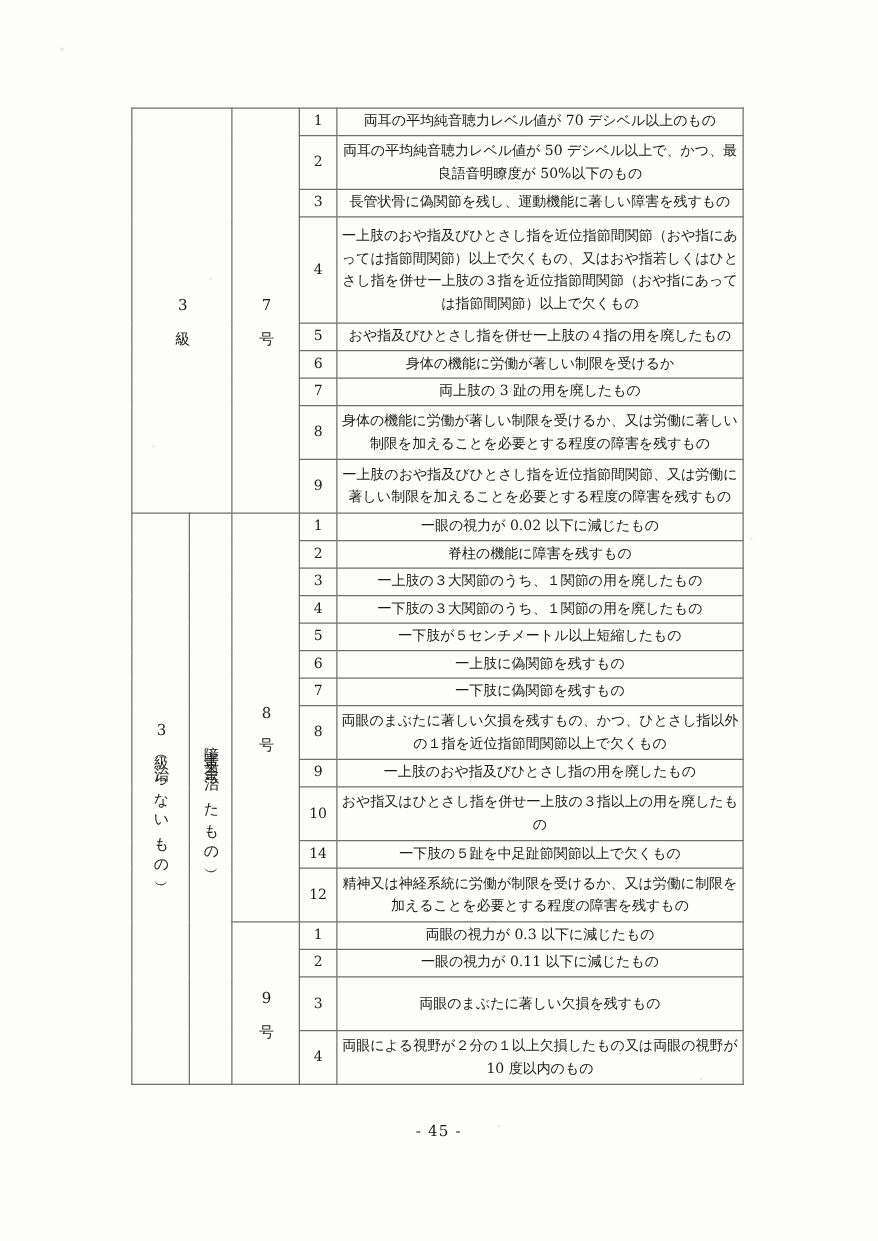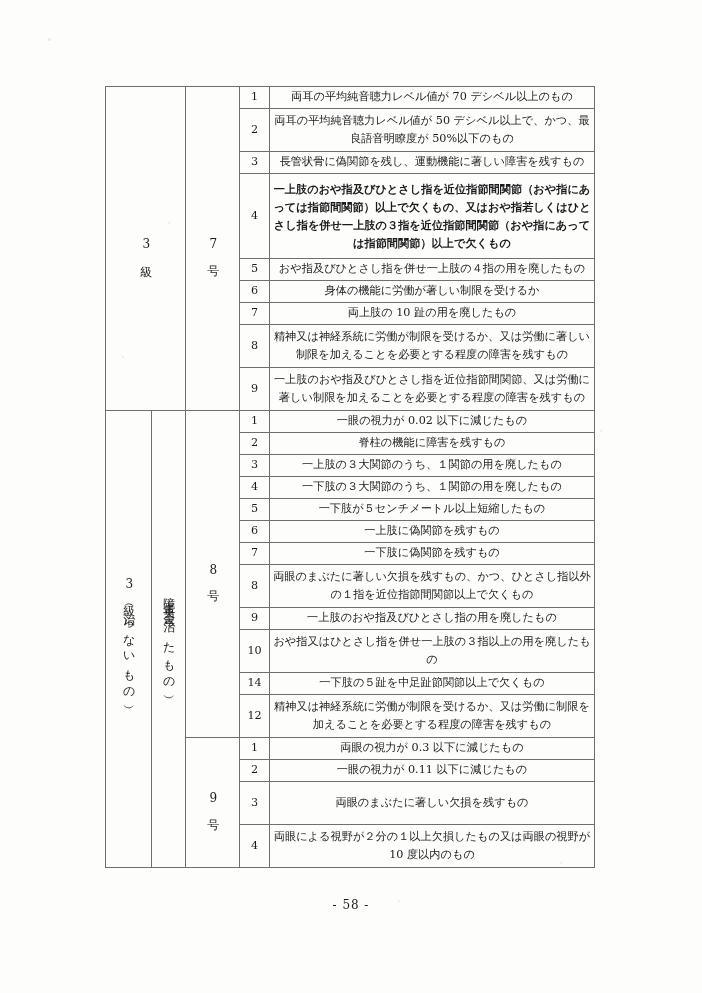--- a/index.html
+++ b/index.html
@@ -77,21 +77,21 @@
     font-family: "DejaVu Serif", "Liberation Serif", serif;
   }
 
   
   .txt {
     padding: 4px 6px 4px 9px;
     text-align: center;
   }
   .txt-1 { height: 21px; }
   .txt-2 { height: 42px; }
-  .txt-4 { height: 84px; font-weight: bold; }
+  .txt-4 { height: 84px; }
 
   .colw-grade  { width: 46px; }
   .colw-bene   { width: 34px; }
   .colw-item   { width: 54px; }
   .colw-no     { width: 30px; }
 
   
   .page-number {
     position: absolute;
     left: 0;
@@ -156,25 +156,25 @@
       <tr>
         <td class="num">5</td>
         <td class="txt txt-1">おや指及びひとさし指を併せ一上肢の４指の用を廃したもの</td>
       </tr>
       <tr>
         <td class="num">6</td>
         <td class="txt txt-1">身体の機能に労働が著しい制限を受けるか</td>
       </tr>
       <tr>
         <td class="num">7</td>
-        <td class="txt txt-1">両上肢の 10 趾の用を廃したもの</td>
+        <td class="txt txt-1">両上肢の 3 趾の用を廃したもの</td>
       </tr>
       <tr>
         <td class="num">8</td>
-        <td class="txt txt-2">精神又は神経系統に労働が制限を受けるか、又は労働に著しい制限を加えることを必要とする程度の障害を残すもの</td>
+        <td class="txt txt-2">身体の機能に労働が著しい制限を受けるか、又は労働に著しい制限を加えることを必要とする程度の障害を残すもの</td>
       </tr>
       <tr>
         <td class="num">9</td>
         <td class="txt txt-2">一上肢のおや指及びひとさし指を近位指節間関節、又は労働に著しい制限を加えることを必要とする程度の障害を残すもの</td>
       </tr>
 
       <tr>
         <td class="label-cell" rowspan="16">
           <div class="label-split">
             <span class="vstack">3</span>
@@ -261,15 +261,15 @@
         <td class="txt txt-2">両眼のまぶたに著しい欠損を残すもの</td>
       </tr>
       <tr>
         <td class="num">4</td>
         <td class="txt txt-2">両眼による視野が２分の１以上欠損したもの又は両眼の視野が 10 度以内のもの</td>
       </tr>
 
     </tbody>
   </table>
 
-  <div class="page-number">- 58 -</div>
+  <div class="page-number">- 45 -</div>
 
 </div>
 
 </body></html>

